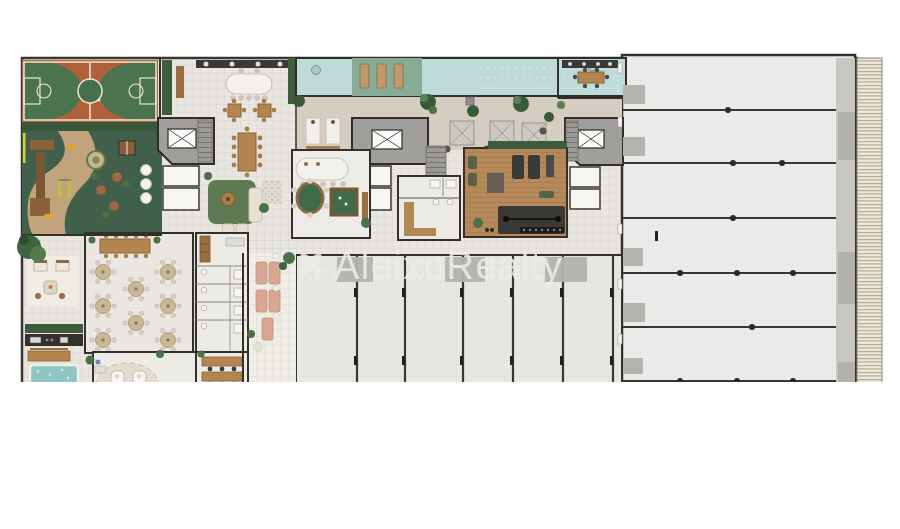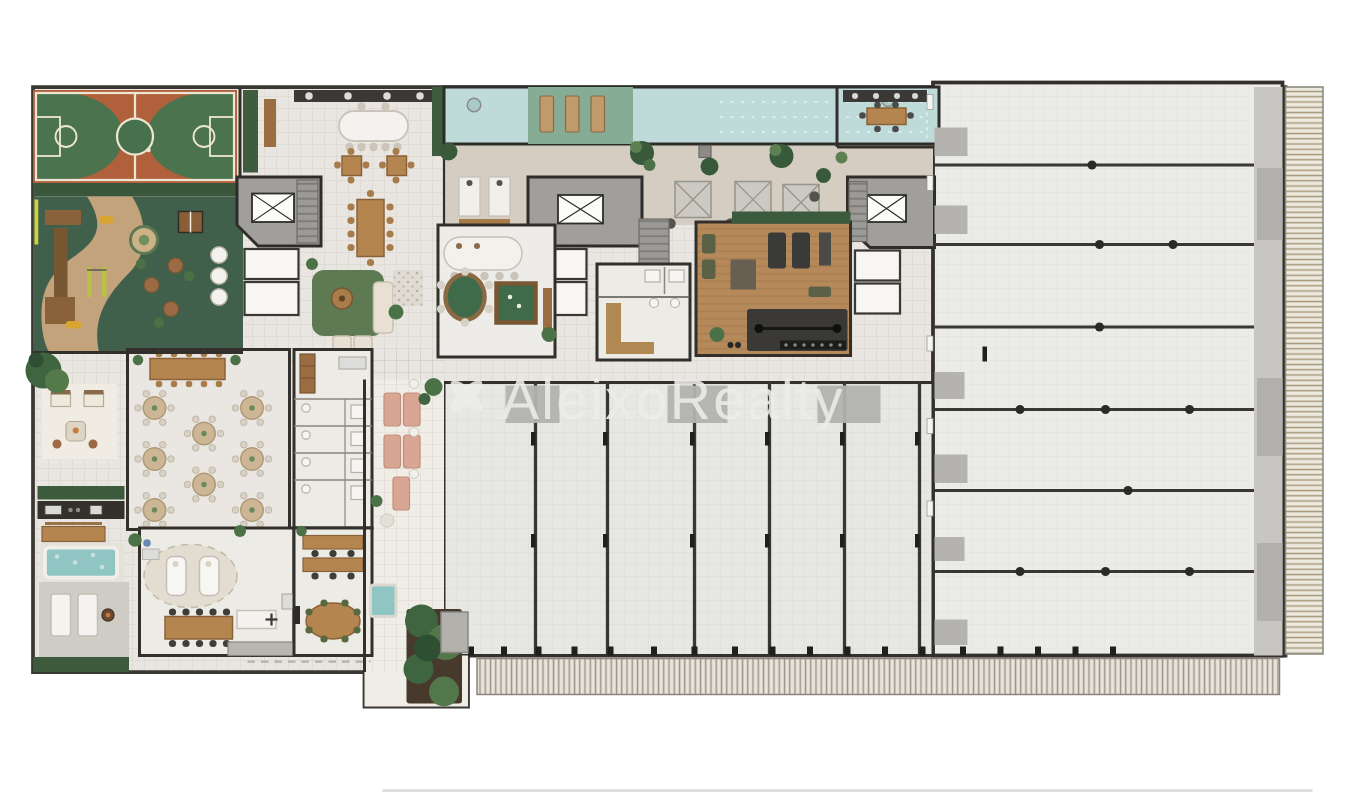--- a/index.html
+++ b/index.html
@@ -1,16 +1,16 @@
 <!DOCTYPE html>
 <html><head>
 <meta charset="utf-8">
 <style>
   html,body{margin:0;padding:0;background:#ffffff;}
-  .stage{position:relative;width:900px;height:529px;background:#ffffff;overflow:hidden;
+  .stage{position:relative;width:900px;height:382px;background:#ffffff;overflow:hidden;
          font-family:"Liberation Sans", sans-serif;}
   svg{position:absolute;left:0;top:0;}
   svg text{font-family:"Liberation Sans", sans-serif;}
 </style>
 </head>
 <body>
 
 <div class="stage">
   <svg width="900" height="529" viewBox="0 0 900 529">
     <defs>

